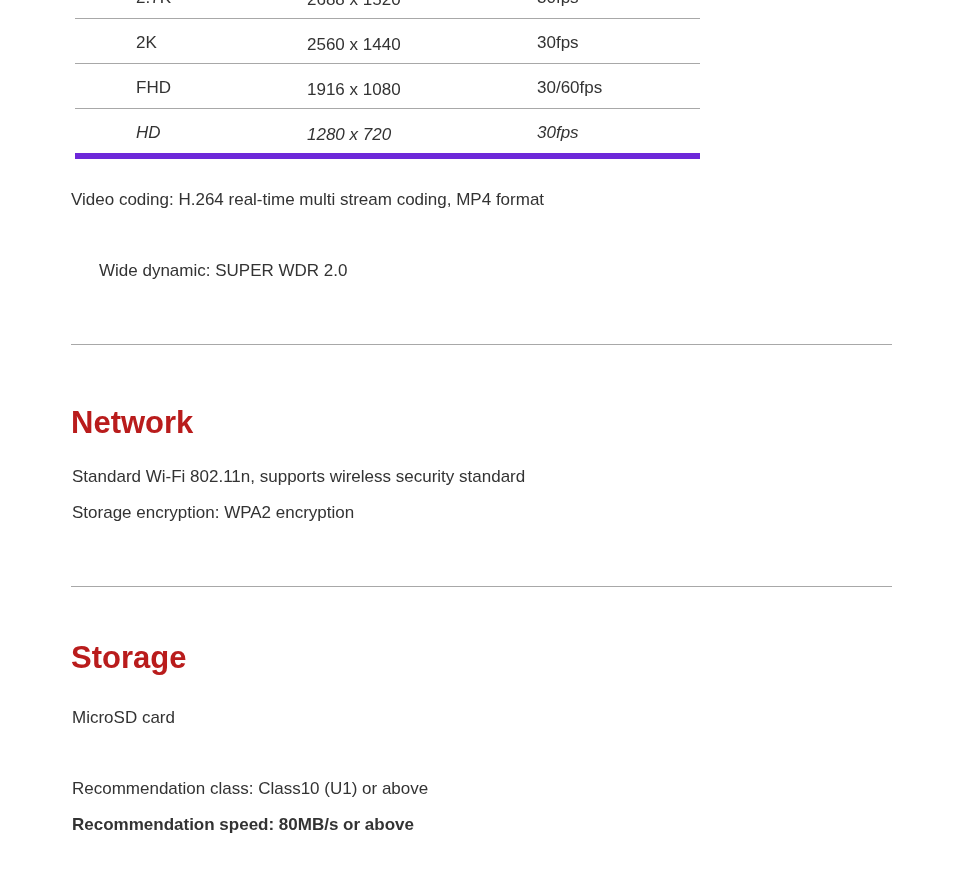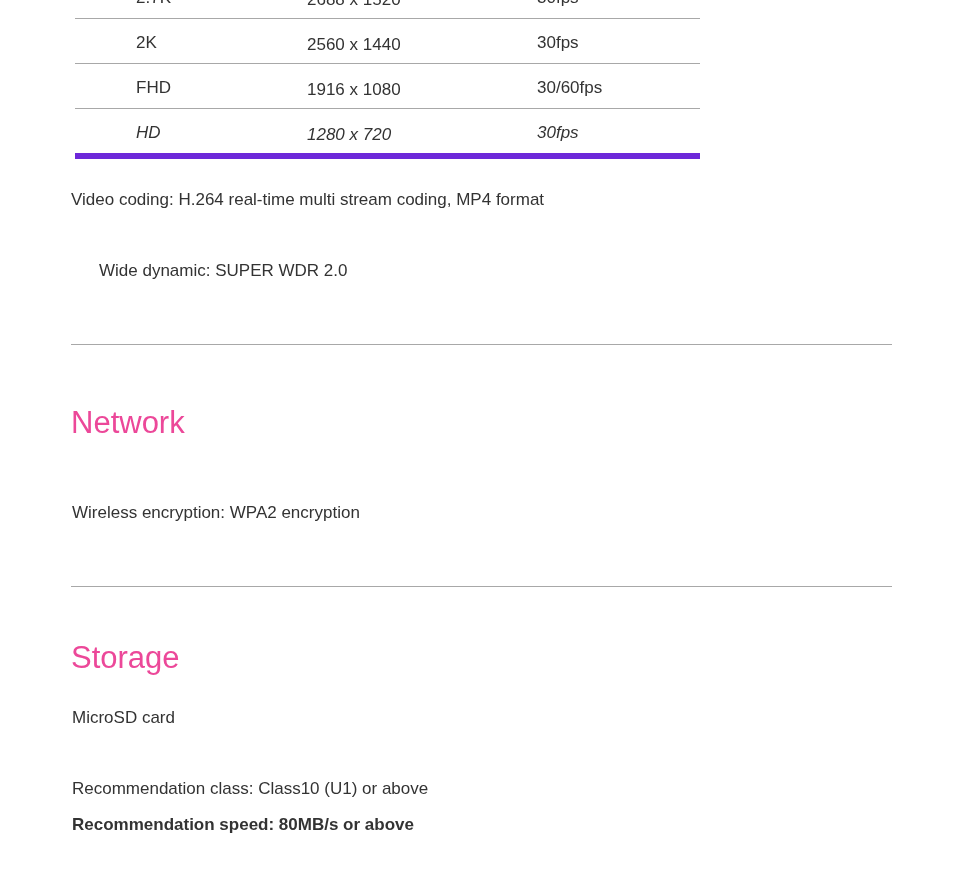--- a/index.html
+++ b/index.html
@@ -21,21 +21,21 @@
   .res-row span { position: absolute; top: 14px; white-space: nowrap; }
   .c1 { left: 61px; }
   .c2 { left: 232px; top: 16px !important; }
   .c3 { left: 462px; }
 
   .para { position: absolute; left: 71px; font-size: 17px; color: #333; white-space: nowrap; }
   .para.ind { left: 72px; }
 
   .divider { position: absolute; left: 71px; width: 821px; height: 0; border-top: 1px solid #a8a8a8; }
 
-  .heading { position: absolute; left: 71px; font-size: 31px; color: #ec4899; font-weight: normal; margin: 0; }
+  .heading { position: absolute; left: 71px; font-size: 31px; color: #b91c1c; font-weight: bold; margin: 0; }
 </style>
 </head>
 <body>
 
 <div class="page">
 
   <div class="res-table">
     <div class="res-row">
       <span class="c1">2.7K</span>
       <span class="c2">2688 x 1520</span>
@@ -57,21 +57,22 @@
       <span class="c3">30fps</span>
     </div>
   </div>
 
   <div class="para" style="top:190px;">Video coding: H.264 real-time multi stream coding, MP4 format</div>
   <div class="para" style="top:261px;margin-left:28px;">Wide dynamic: SUPER WDR 2.0</div>
 
   <div class="divider" style="top:344px;"></div>
 
   <h2 class="heading" style="top:405px;">Network</h2>
-  <div class="para ind" style="top:503px;">Wireless encryption: WPA2 encryption</div>
+  <div class="para ind" style="top:467px;">Standard Wi-Fi 802.11n, supports wireless security standard</div>
+  <div class="para ind" style="top:503px;">Storage encryption: WPA2 encryption</div>
 
   <div class="divider" style="top:586px;"></div>
 
   <h2 class="heading" style="top:640px;">Storage</h2>
   <div class="para ind" style="top:708px;">MicroSD card</div>
   <div class="para ind" style="top:779px;">Recommendation class: Class10 (U1) or above</div>
   <div class="para ind" style="top:815px;font-weight:bold;">Recommendation speed: 80MB/s or above</div>
 
 </div>
 

